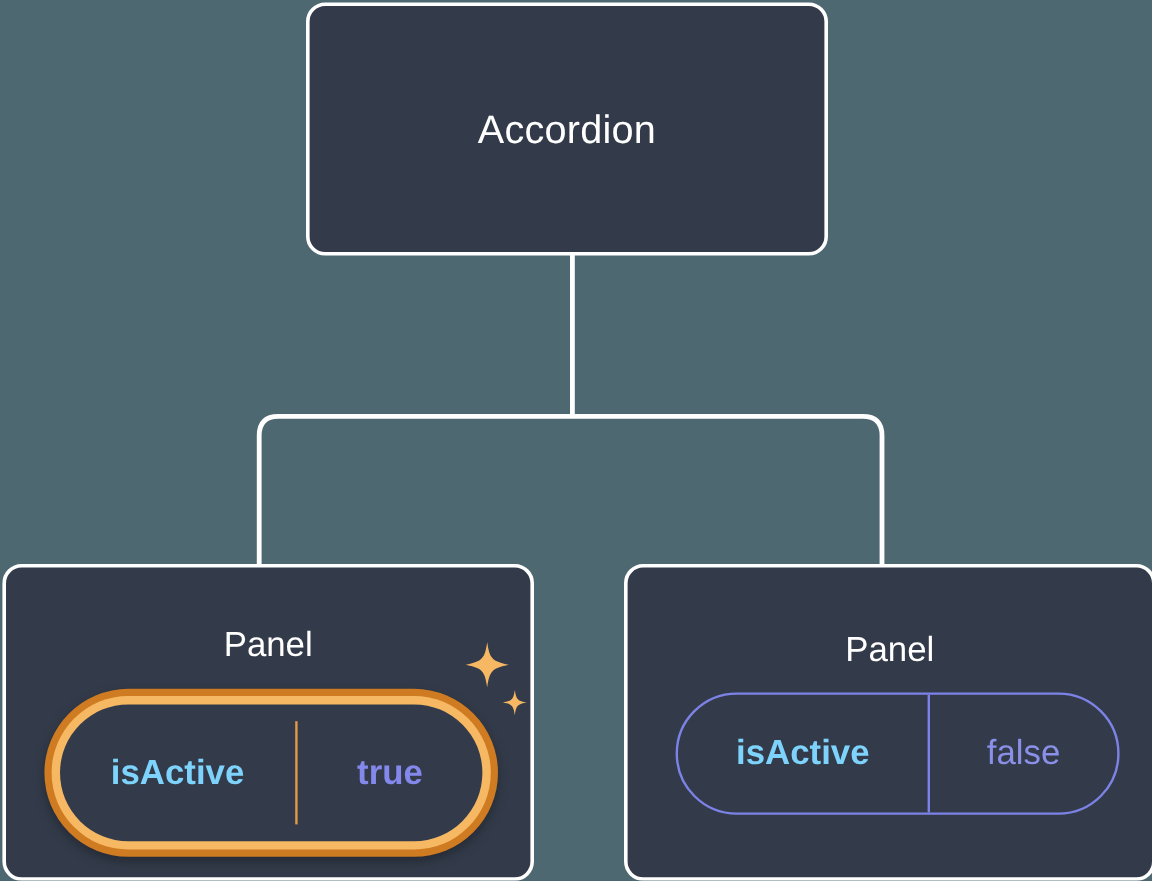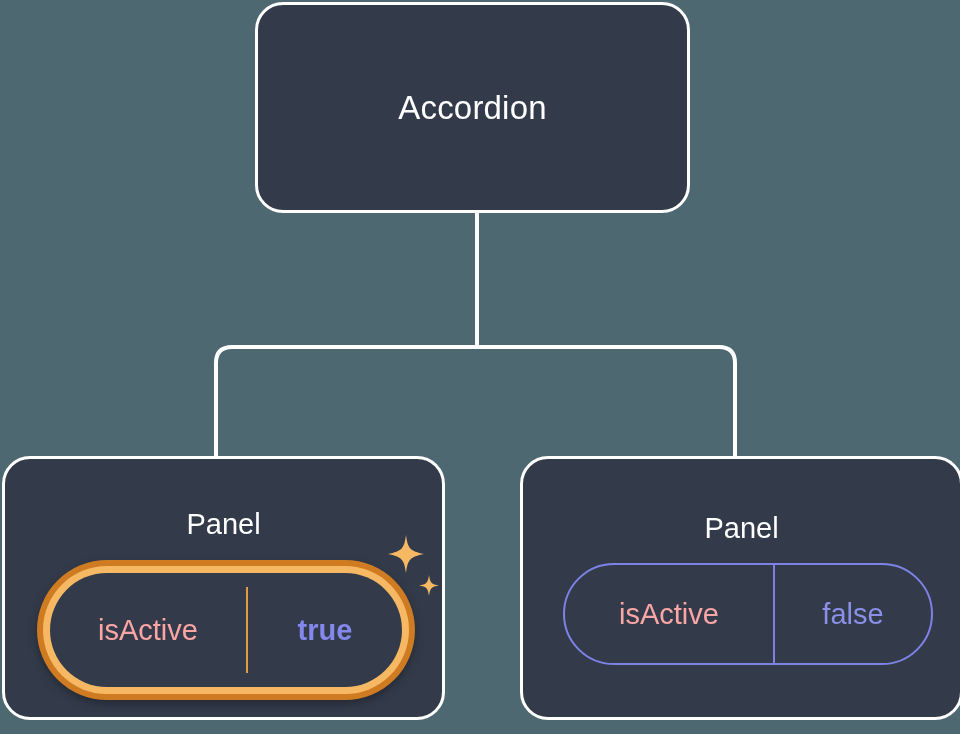--- a/index.html
+++ b/index.html
@@ -31,21 +31,21 @@
     width: 960px;
     height: 734px;
     pointer-events: none;
   }
 
   
   .node {
     position: absolute;
     background: #333B4A;
     border: 3px solid #FFFFFF;
-    border-radius: 28px;
+    border-radius: 16px;
     box-sizing: border-box;
   }
 
   .node-root {
     left: 255px;
     top: 2px;
     width: 435px;
     height: 211px;
     display: flex;
     align-items: center;
@@ -54,21 +54,21 @@
 
   .node-title-root {
     color: #FFFFFF;
     font-size: 33px;
     font-weight: 400;
     letter-spacing: 0.2px;
     line-height: 1;
   }
 
   .node-panel {
-    top: 456px;
+    top: 470px;
     width: 443px;
     height: 264px;
   }
 
   .node-panel-left  { left: 2px; }
   .node-panel-right { left: 520px; }
 
   .node-title-panel {
     position: absolute;
     left: 0;
@@ -93,22 +93,22 @@
 
   .pill-cell {
     display: flex;
     align-items: center;
     justify-content: center;
     box-sizing: border-box;
     white-space: nowrap;
   }
 
   .pill-key {
-    color: #fca5a5;
-    font-weight: 400;
+    color: #7dd3fc;
+    font-weight: 700;
   }
 
   .pill-val {
     color: #8488EC;
     font-weight: 700;
   }
 
   
   .pill-plain {
     border: 2px solid #7D83E6;

